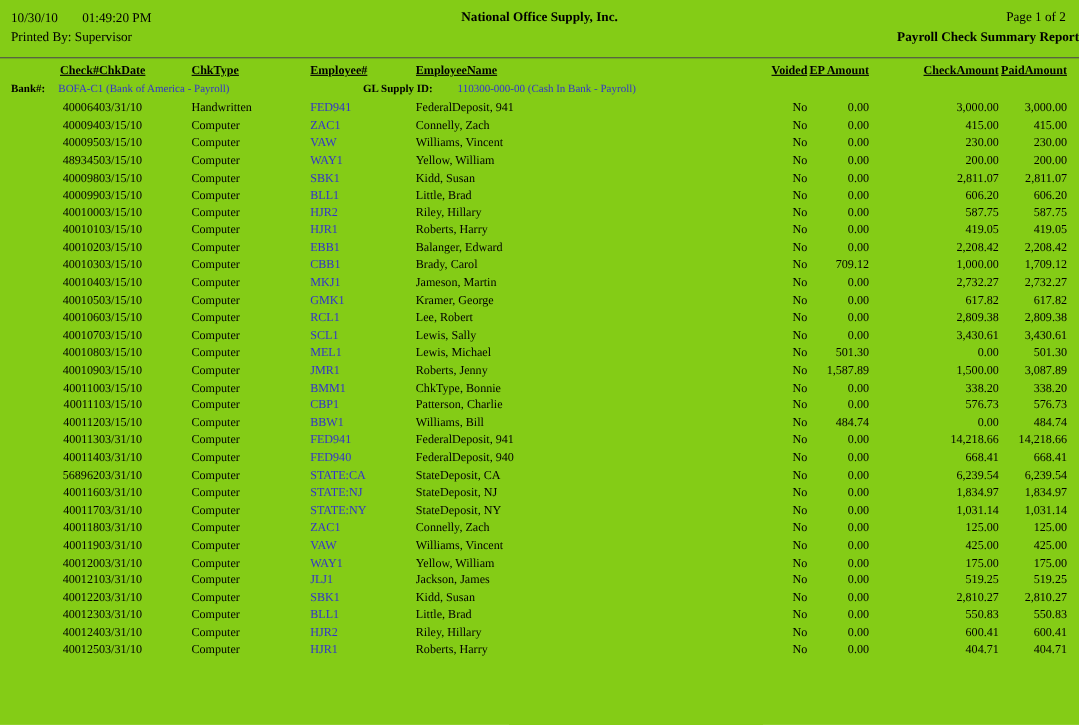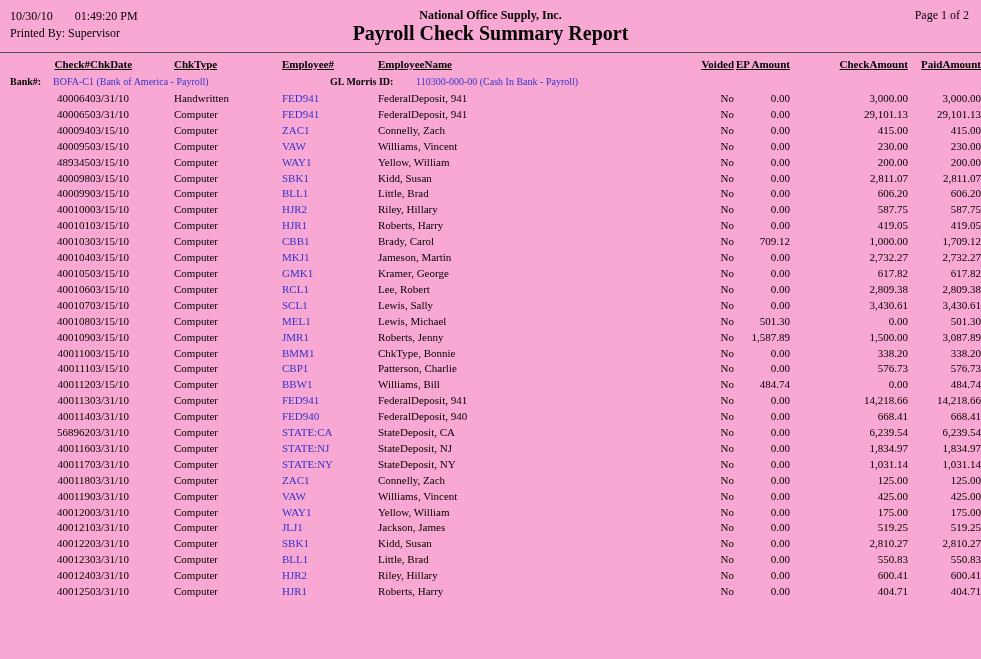--- a/index.html
+++ b/index.html
@@ -1,41 +1,41 @@
 <!DOCTYPE html>
 <html><head>
 <meta charset="utf-8">
 <style>
   * { margin:0; padding:0; box-sizing:border-box; }
   html,body { background:#ffffff; }
   .page {
     position:relative;
     width:981px; height:659px;
-    background:#f9a8d4;
+    background:#84cc16;
     font-family:"Liberation Serif", serif;
     color:#000;
     overflow:hidden;
   }
   
   .page-header {
     position:relative;
     height:50px;
     padding-top:8px;
   }
   .ph-left {
     position:absolute; left:10px; top:8px;
     font-size:12px; line-height:17px;
   }
   .ph-left .time { margin-left:22px; }
   .ph-center {
     position:absolute; left:0; right:0; top:8px;
     text-align:center;
   }
   .company { font-size:12px; font-weight:bold; line-height:15px; }
-  .report-title { font-size:20px; font-weight:bold; line-height:20px; }
+  .report-title { font-size:12px; font-weight:bold; line-height:20px;text-align:right; }
   .ph-right {
     position:absolute; right:12px; top:8px;
     font-size:12px;
   }
   .rule {
     height:0;
     border-top:1px solid #4d4d4d;
     margin:2px 0 0 0;
   }
   
@@ -63,21 +63,21 @@
     padding:0;
   }
   th {
     font-weight:bold;
     text-decoration:underline;
     height:17px;
   }
   .al { text-align:left; }
   .ar { text-align:right; }
   th.h-void, td.t-void { padding-left:6px; text-align:right; }
-  td.t-paid, th.h-paid { }
+  td.t-paid, th.h-paid { padding-right:11px; }
   .blue { color:#3333cc; }
   
   .bank-cell { position:relative; height:18px; font-size:10px;padding-left:18px; }
   .bank-label { position:absolute; left:10px; bottom:1px; font-weight:bold; }
   .bank-value { position:absolute; left:53px; bottom:1px; color:#3333cc; }
   .gl-label   { position:absolute; left:330px; bottom:1px; font-weight:bold; }
   .gl-value   { position:absolute; left:416px; bottom:1px; color:#3333cc; }
 </style>
 </head>
 <body>
@@ -126,50 +126,39 @@
         <th class="ar">EP Amount</th>
         <th class="ar">CheckAmount</th>
         <th class="ar h-paid">PaidAmount</th>
       </tr>
     </thead>
     <tbody>
       <tr>
         <td colspan="9" class="bank-cell">
           <span class="bank-label">Bank#:</span>
           <span class="bank-value">BOFA-C1 (Bank of America - Payroll)</span>
-          <span class="gl-label">GL Morris ID:</span>
+          <span class="gl-label">GL Supply ID:</span>
           <span class="gl-value">110300-000-00 (Cash In Bank - Payroll)</span>
         </td>
       </tr>
     </tbody>
     <tbody>
 
         <tr>
           <td class="ar">400064</td>
           <td class="al">03/31/10</td>
           <td class="al">Handwritten</td>
           <td class="al blue">FED941</td>
           <td class="al">FederalDeposit, 941</td>
           <td class="t-void">No</td>
           <td class="ar">0.00</td>
           <td class="ar">3,000.00</td>
           <td class="ar t-paid">3,000.00</td>
         </tr>
 
-        <tr>
-          <td class="ar">400065</td>
-          <td class="al">03/31/10</td>
-          <td class="al">Computer</td>
-          <td class="al blue">FED941</td>
-          <td class="al">FederalDeposit, 941</td>
-          <td class="t-void">No</td>
-          <td class="ar">0.00</td>
-          <td class="ar">29,101.13</td>
-          <td class="ar t-paid">29,101.13</td>
-        </tr>
 
         <tr>
           <td class="ar">400094</td>
           <td class="al">03/15/10</td>
           <td class="al">Computer</td>
           <td class="al blue">ZAC1</td>
           <td class="al">Connelly, Zach</td>
           <td class="t-void">No</td>
           <td class="ar">0.00</td>
           <td class="ar">415.00</td>
@@ -242,20 +231,31 @@
           <td class="al">03/15/10</td>
           <td class="al">Computer</td>
           <td class="al blue">HJR1</td>
           <td class="al">Roberts, Harry</td>
           <td class="t-void">No</td>
           <td class="ar">0.00</td>
           <td class="ar">419.05</td>
           <td class="ar t-paid">419.05</td>
         </tr>
 
+        <tr>
+          <td class="ar">400102</td>
+          <td class="al">03/15/10</td>
+          <td class="al">Computer</td>
+          <td class="al blue">EBB1</td>
+          <td class="al">Balanger, Edward</td>
+          <td class="t-void">No</td>
+          <td class="ar">0.00</td>
+          <td class="ar">2,208.42</td>
+          <td class="ar t-paid">2,208.42</td>
+        </tr>
 
         <tr>
           <td class="ar">400103</td>
           <td class="al">03/15/10</td>
           <td class="al">Computer</td>
           <td class="al blue">CBB1</td>
           <td class="al">Brady, Carol</td>
           <td class="t-void">No</td>
           <td class="ar">709.12</td>
           <td class="ar">1,000.00</td>

